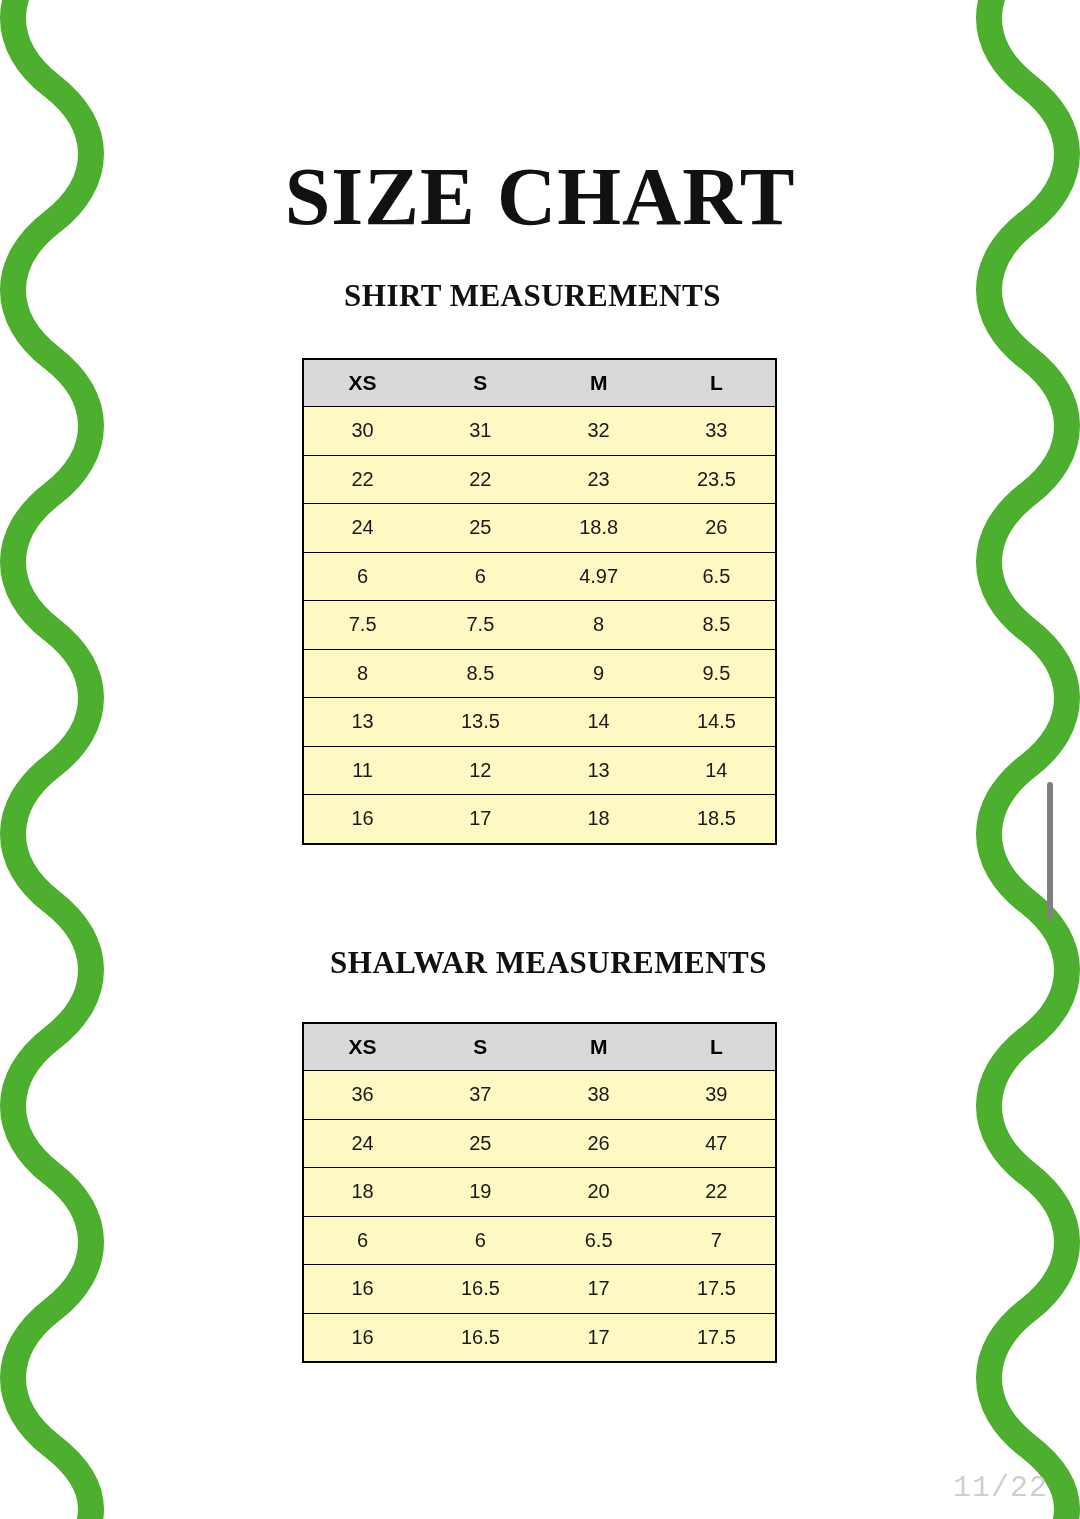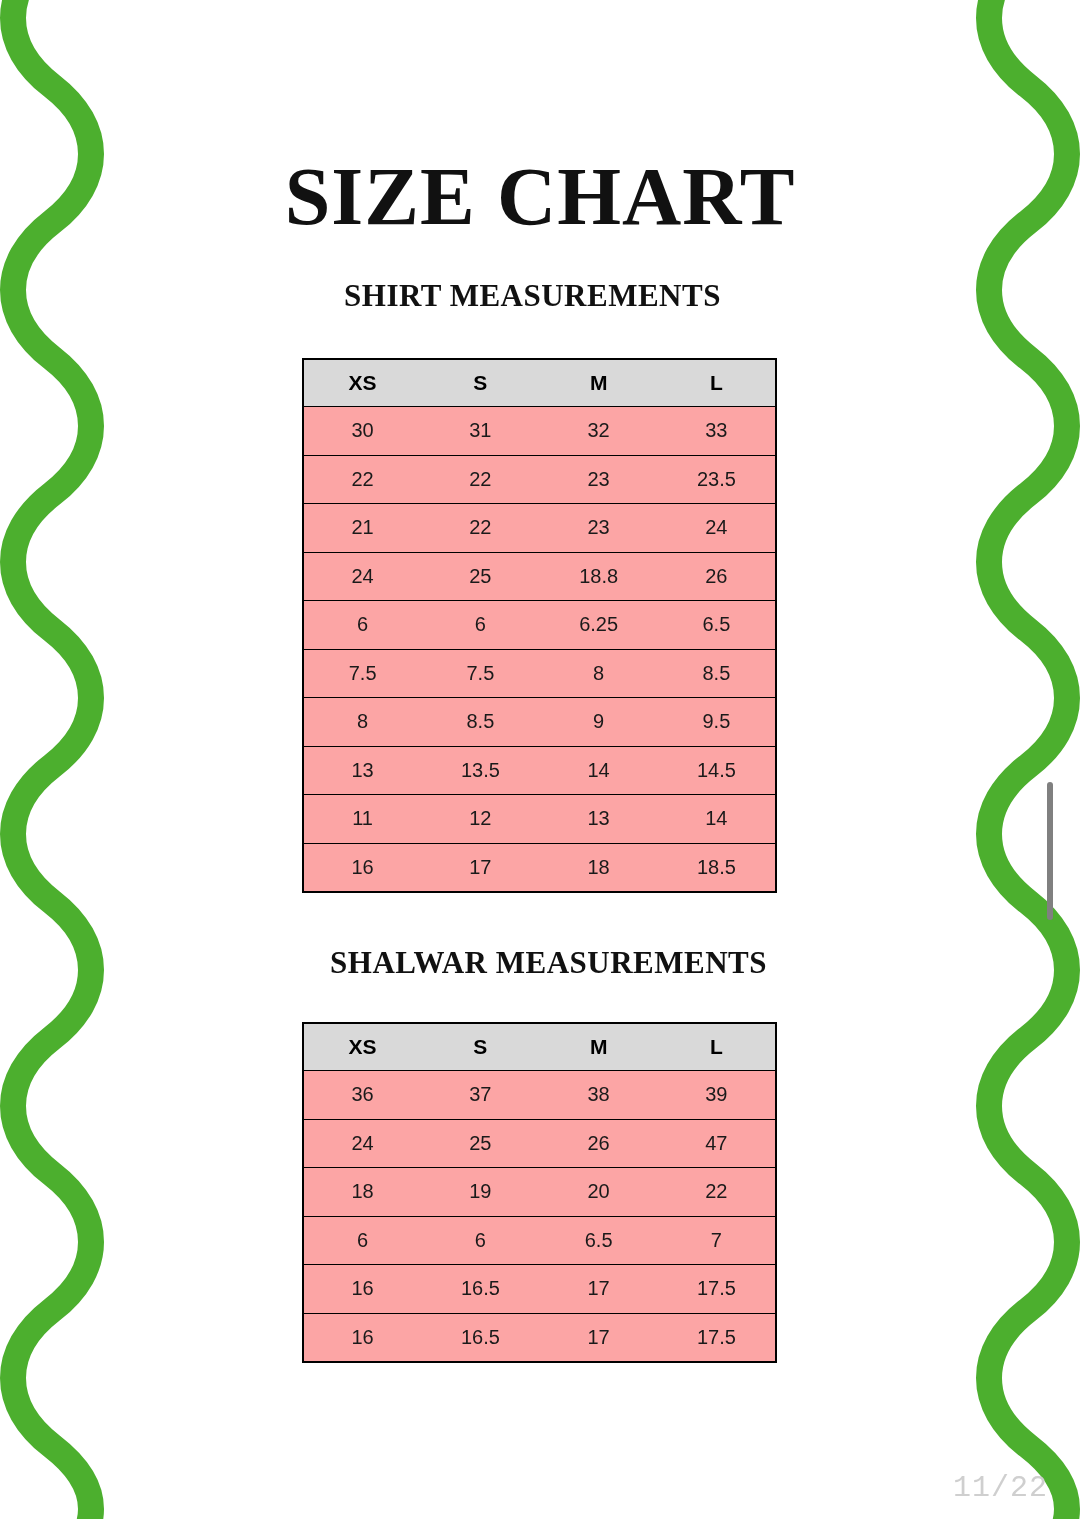--- a/index.html
+++ b/index.html
@@ -68,21 +68,21 @@
   .heading-shalwar {
     position: absolute;
     top: 945px;
     left: 16px;
   }
 
   table.size-table {
     position: absolute;
     border-collapse: collapse;
     width: 475px;
-    background: #fca5a5;
+    background: #fef9c3;
     border: 2px solid #000000;
   }
 
   #shirt-table  { left: 302px; top: 358px; }
   #shalwar-table{ left: 302px; top: 1022px; }
 
   table.size-table th,
   table.size-table td {
     border-top: 1px solid #000000;
     border-bottom: 1px solid #000000;
@@ -188,35 +188,29 @@
         <td>32</td>
         <td>33</td>
       </tr>
       <tr>
         <td>22</td>
         <td>22</td>
         <td>23</td>
         <td>23.5</td>
       </tr>
       <tr>
-        <td>21</td>
-        <td>22</td>
-        <td>23</td>
-        <td>24</td>
-      </tr>
-      <tr>
         <td>24</td>
         <td>25</td>
         <td>18.8</td>
         <td>26</td>
       </tr>
       <tr>
         <td>6</td>
         <td>6</td>
-        <td>6.25</td>
+        <td>4.97</td>
         <td>6.5</td>
       </tr>
       <tr>
         <td>7.5</td>
         <td>7.5</td>
         <td>8</td>
         <td>8.5</td>
       </tr>
       <tr>
         <td>8</td>

